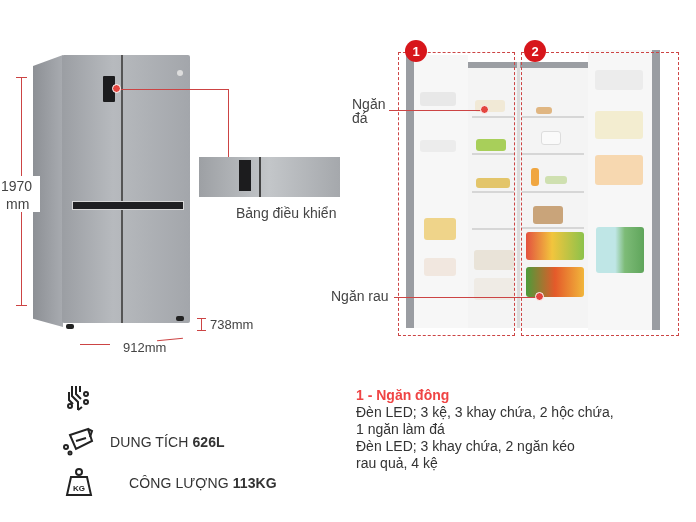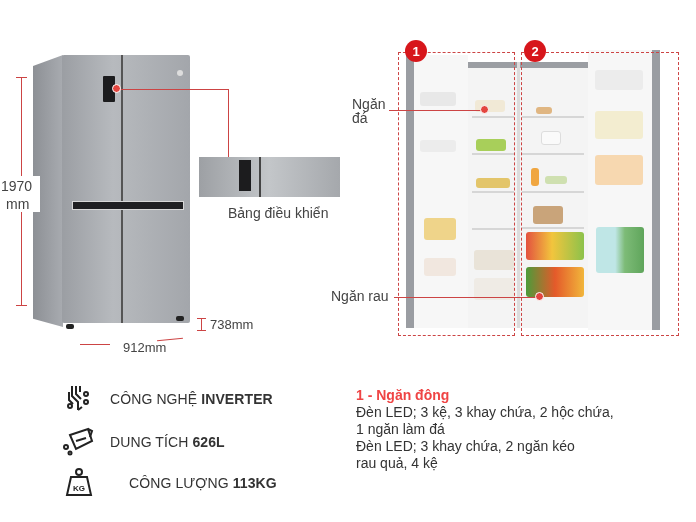--- a/index.html
+++ b/index.html
@@ -56,21 +56,21 @@
 <div class="abs foot" style="left:66px;top:324px;"></div>
 <div class="abs foot" style="left:176px;top:316px;"></div>
 <div class="abs red-dot" style="left:112px;top:84px;"></div>
 
 <div class="abs conn-h" style="left:121px;top:89px;width:107px;"></div>
 <div class="abs conn-v" style="left:228px;top:89px;height:68px;"></div>
 
 <div class="abs inset"></div>
 <div class="abs inset-split"></div>
 <div class="abs inset-panel"></div>
-<div class="abs label" style="left:228px;top:205px;font-size:14px;">Bảng điều khiển</div>
+<div class="abs label" style="left:236px;top:205px;font-size:14px;">Bảng điều khiển</div>
 
 <div class="abs dim-line" style="left:21px;top:77px;width:1px;height:228px;"></div>
 <div class="abs dim-line" style="left:16px;top:77px;width:11px;height:1px;"></div>
 <div class="abs dim-line" style="left:16px;top:305px;width:11px;height:1px;"></div>
 <div class="abs" style="left:0;top:176px;width:40px;height:36px;background:#fff;"></div>
 <div class="abs label" style="left:1px;top:178px;font-size:14px;">1970</div>
 <div class="abs label" style="left:6px;top:196px;font-size:14px;">mm</div>
 
 <div class="abs dim-line" style="left:201px;top:318px;width:1px;height:12px;"></div>
 <div class="abs dim-line" style="left:197px;top:318px;width:9px;height:1px;"></div>
@@ -136,21 +136,20 @@
       <path d="M6 2v10l6 6v8"></path>
         <path d="M10 2v8l5 5"></path>
         <path d="M14 2v6"></path>
         <path d="M3 8v8l4 4"></path>
       <circle cx="20" cy="10" r="2"></circle>
         <circle cx="20" cy="18" r="2"></circle>
         <circle cx="4" cy="22" r="2"></circle>
         <path d="M12 26l4 -3"></path>
     </svg>
   </div>
-  <div class="spec-text"><span>CÔNG NGHỆ </span><b>INVERTER</b></div>
 </div>
 <div class="abs spec-row" style="top:427px;">
   <div class="spec-icon">
     <svg width="34" height="30" viewBox="0 0 34 30" fill="none" stroke="#222" stroke-width="2">
       <path d="M8 8l18-6 4 12-16 8z"></path>
         <path d="M26 2l4 2-2 6"></path>
         <path d="M14 14l10-3"></path>
         <circle cx="4" cy="20" r="2"></circle>
         <circle cx="8" cy="26" r="1.5"></circle>
     </svg>

